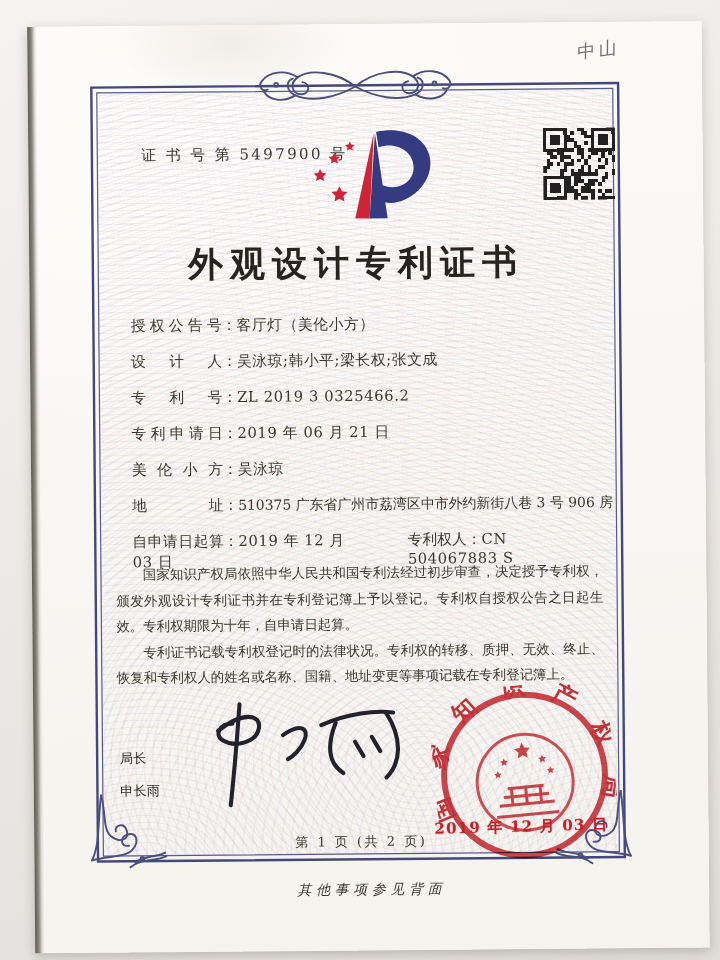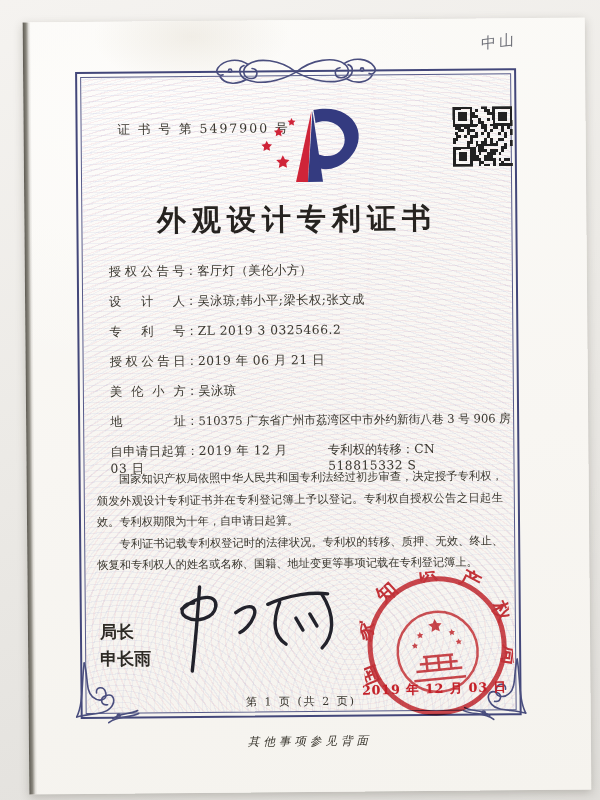--- a/index.html
+++ b/index.html
@@ -64,21 +64,21 @@
   .fcolon{display:inline-block;}
   .fvalue{letter-spacing:.5px;}
   .frow-addr .fvalue{font-size:11.6px;letter-spacing:0;}
   .grant-row{display:flex;height:30px;}
   .grant-row .part2{margin-left:32px;}
   .paragraphs{
     position:absolute;left:16px;top:395px;width:406px;
     font-size:11.2px;line-height:21.5px;text-align:justify;color:#3a372f;
   }
   .paragraphs p{margin:0;text-indent:2em;}
-  .director{position:absolute;left:18px;top:545px;font-size:17px;color:#2e2b26;line-height:27px;font-weight:bold;}
+  .director{position:absolute;left:18px;top:545px;font-size:11px;color:#2e2b26;line-height:27px;font-weight:normal;}
   .signature{position:absolute;left:80px;top:510px;}
   .sig-stroke{stroke:#22222b;stroke-width:3.4;fill:none;stroke-linecap:round;stroke-linejoin:round;}
   .seal{position:absolute;left:280px;top:500px;mix-blend-mode:multiply;opacity:.92;transform:rotate(-5deg);}
   .seal-red{stroke:#c8242c;fill:none;}
   .seal-fill{fill:#c8242c;stroke:none;}
   .seal-text{fill:#c8242c;font-size:20px;font-weight:bold;letter-spacing:2px;}
   .seal-date{
     position:absolute;left:272px;top:610px;width:160px;text-align:center;
     color:#c42129;font-size:12.5px;font-weight:bold;letter-spacing:1px;
     text-shadow:0 0 1px rgba(196,33,41,.4);transform:rotate(-1deg);
@@ -388,34 +388,34 @@
         <div class="frow">
           <span class="flabel">授权公告号</span><span class="fcolon">：</span><span class="fvalue">客厅灯（美伦小方）</span>
         </div>
         <div class="frow">
           <span class="flabel">设计人</span><span class="fcolon">：</span><span class="fvalue">吴泳琼;韩小平;梁长权;张文成</span>
         </div>
         <div class="frow">
           <span class="flabel">专利号</span><span class="fcolon">：</span><span class="fvalue">ZL 2019 3 0325466.2</span>
         </div>
         <div class="frow">
-          <span class="flabel">授权公告日</span><span class="fcolon">：</span><span class="fvalue">2019 年 06 月 21 日</span>
+          <span class="flabel">专利申请日</span><span class="fcolon">：</span><span class="fvalue">2019 年 06 月 21 日</span>
         </div>
         <div class="frow">
           <span class="flabel">美伦小方</span><span class="fcolon">：</span><span class="fvalue">吴泳琼</span>
         </div>
         <div class="frow frow-addr">
           <span class="flabel">地址</span><span class="fcolon">：</span><span class="fvalue">510375 广东省广州市荔湾区中市外约新街八巷 3 号 906 房</span>
         </div>
         <div class="grant-row">
           <div class="part1">
             <span class="flabel">自申请日起算</span><span class="fcolon">：</span><span class="fvalue">2019 年 12 月 03 日</span>
           </div>
           <div class="part2">
-            <span>专利权的转移</span><span>：</span><span class="fvalue">CN 518815332 S</span>
+            <span>专利权人</span><span>：</span><span class="fvalue">CN 504067883 S</span>
           </div>
         </div>
       </div>
 
       <div class="paragraphs">
         <p>国家知识产权局依照中华人民共和国专利法经过初步审查，决定授予专利权，颁发外观设计专利证书并在专利登记簿上予以登记。专利权自授权公告之日起生效。专利权期限为十年，自申请日起算。</p>
         <p>专利证书记载专利权登记时的法律状况。专利权的转移、质押、无效、终止、恢复和专利权人的姓名或名称、国籍、地址变更等事项记载在专利登记簿上。</p>
       </div>
 
       <div class="director">

